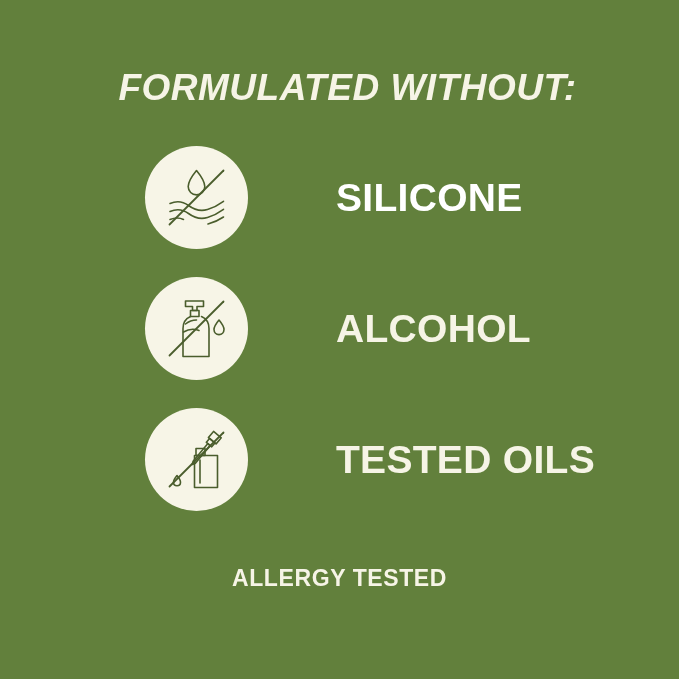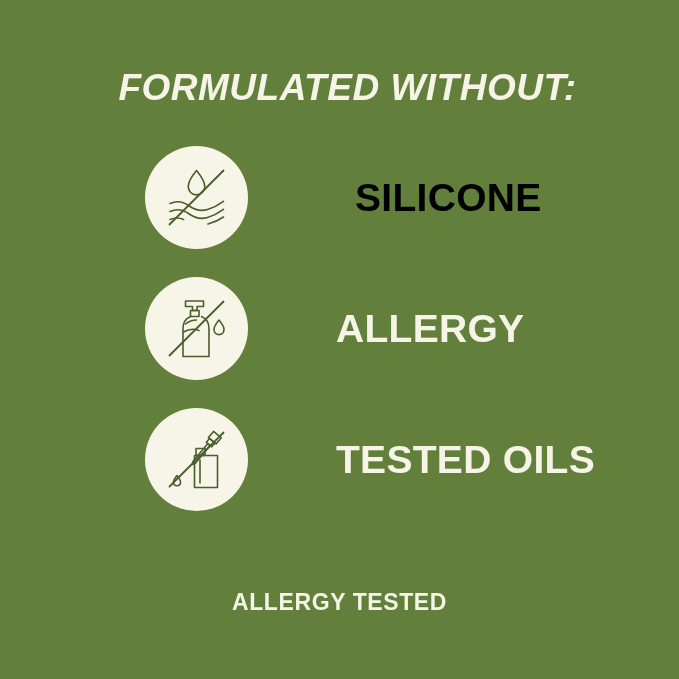--- a/index.html
+++ b/index.html
@@ -67,21 +67,21 @@
     align-items: center;
     color: #f6f4e6;
     font-size: 39px;
     font-weight: bold;
     letter-spacing: 0.3px;
     white-space: nowrap;
   }
   #footnote {
     position: absolute;
     left: 0;
-    top: 589px;
+    top: 565px;
     width: 679px;
     text-align: center;
     color: #f6f4e6;
     font-size: 23px;
     font-weight: bold;
     letter-spacing: 0.6px;
     white-space: nowrap;
   }
 </style>
 </head>
@@ -100,21 +100,21 @@
           <path d="M51.5 24.5 C51.5 24.5 43.2 34.6 43.2 40.6 C43.2 45.4 46.9 48.9 51.5 48.9 C56.1 48.9 59.8 45.4 59.8 40.6 C59.8 34.6 51.5 24.5 51.5 24.5 Z"></path>
 
           <path d="M25 57.5 C32 54.5 38 55.5 43.5 59.5 C49.5 63.9 56 65.5 62.5 63.5 C69 61.5 74 58.6 78.5 55.3"></path>
           <path d="M25 65.5 C32 62.5 38 63.5 43.5 67.5 C49.5 71.9 56 73.5 62.5 71.5 C69 69.5 74 66.6 78.5 63.3"></path>
           <path d="M25 73.5 C30 71.5 34.5 71.5 38.5 73.5"></path>
           <path d="M63 78 C69 76.5 74 74 78.5 71"></path>
 
           <path d="M24.5 78.5 L78.5 24.5" stroke-width="1.8"></path>
         </svg>
       </div>
-      <div class="row-label" style="color: #000000; margin-left: 19px;">SILICONE</div>
+      <div class="row-label" style="color: #ffffff;">SILICONE</div>
     </div>
 
     <div class="row">
       <div class="icon-circle" style="background: rgb(247, 245, 231);">
         <svg viewBox="0 0 103 103" xmlns="http://www.w3.org/2000/svg" fill="none" stroke="#4a5d2c" stroke-width="1.6" stroke-linecap="round" stroke-linejoin="round">
 
           <path d="M40.5 24 L58.5 24 L58.5 29.5 L52 29.5 L52 33.5 L47.5 33.5 L47.5 29.5 L40.5 29.5 Z"></path>
 
           <path d="M45.5 33.5 L54 33.5 L54 39.5 L45.5 39.5 Z"></path>
 
@@ -122,21 +122,21 @@
 
           <path d="M40.5 47 C44 44.2 47.5 43 51.5 43"></path>
 
           <path d="M38.5 55 C43.5 52 49 51.5 54 53.5"></path>
 
           <path d="M74 43 C74 43 69 49 69 52.6 C69 55.5 71.2 57.6 74 57.6 C76.8 57.6 79 55.5 79 52.6 C79 49 74 43 74 43 Z"></path>
 
           <path d="M24.5 78.5 L78.5 24.5" stroke-width="1.8"></path>
         </svg>
       </div>
-      <div class="row-label" style="color: rgb(246, 244, 230);">ALLERGY</div>
+      <div class="row-label" style="color: rgb(246, 244, 230);">ALCOHOL</div>
     </div>
 
     <div class="row">
       <div class="icon-circle" style="background: rgb(247, 245, 231);">
         <svg viewBox="0 0 103 103" xmlns="http://www.w3.org/2000/svg" fill="none" stroke="#4a5d2c" stroke-width="1.6" stroke-linecap="round" stroke-linejoin="round">
 
           <g transform="rotate(40 51.5 51.5)">
             <path d="M46.5 19 L56.5 19 L56.5 27 L46.5 27 Z"></path>
             <path d="M48 27 L55 27 L55 32 L48 32 Z"></path>
             <path d="M50 32 L53 32 L53 55 L51.5 58 L50 55 Z"></path>

